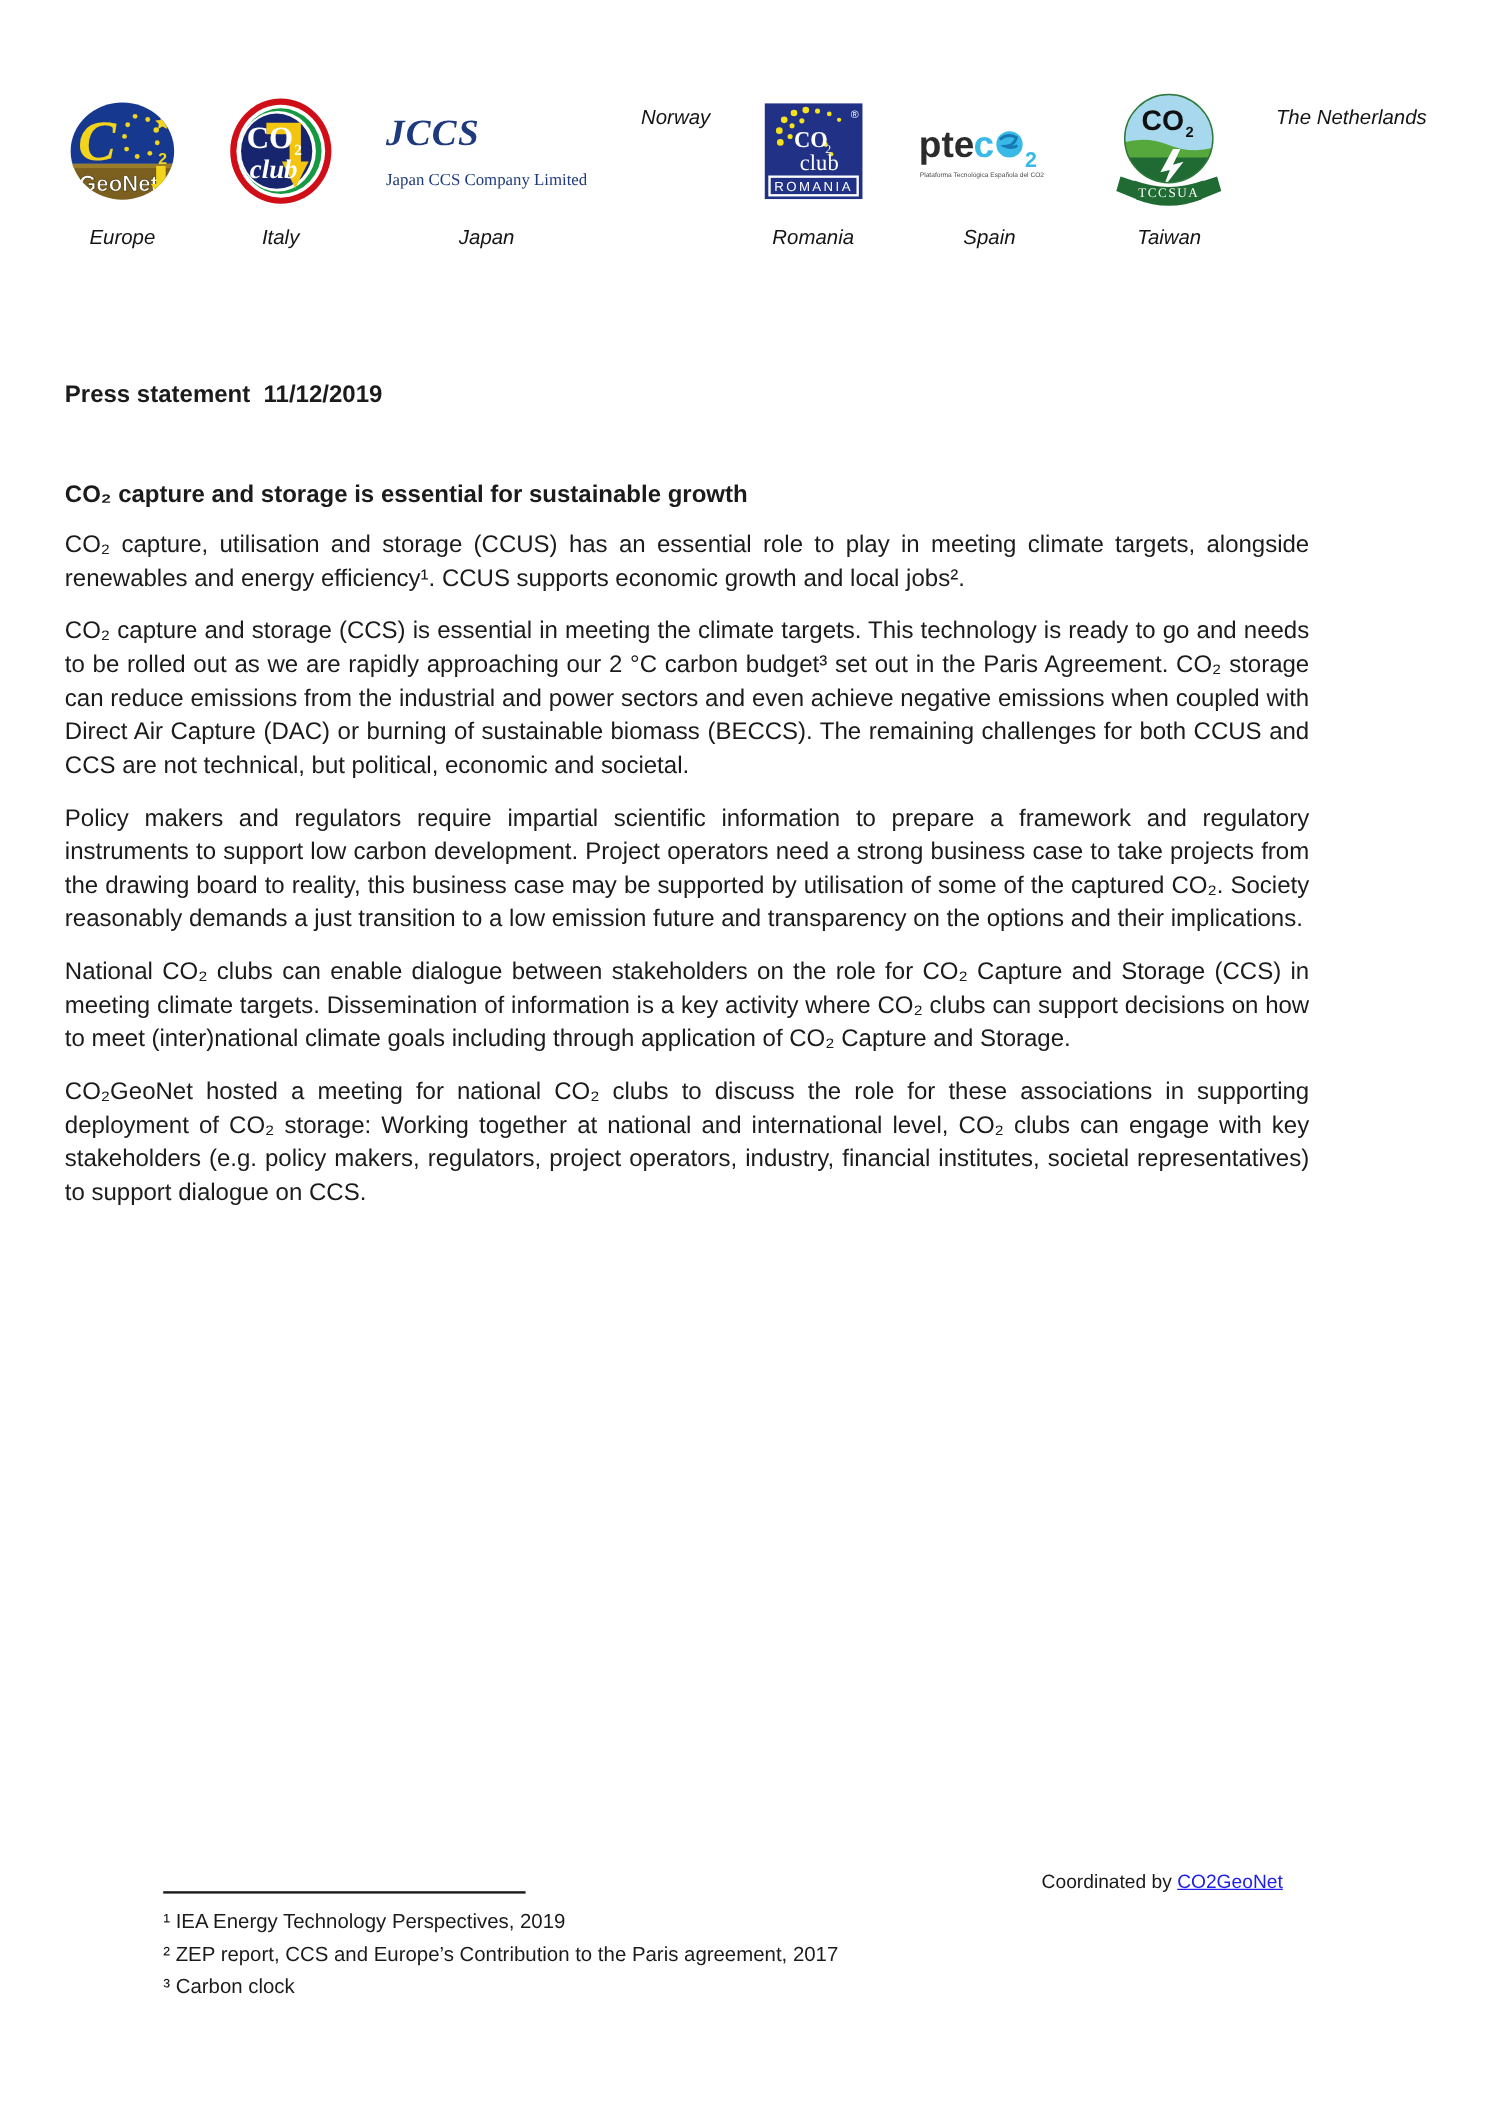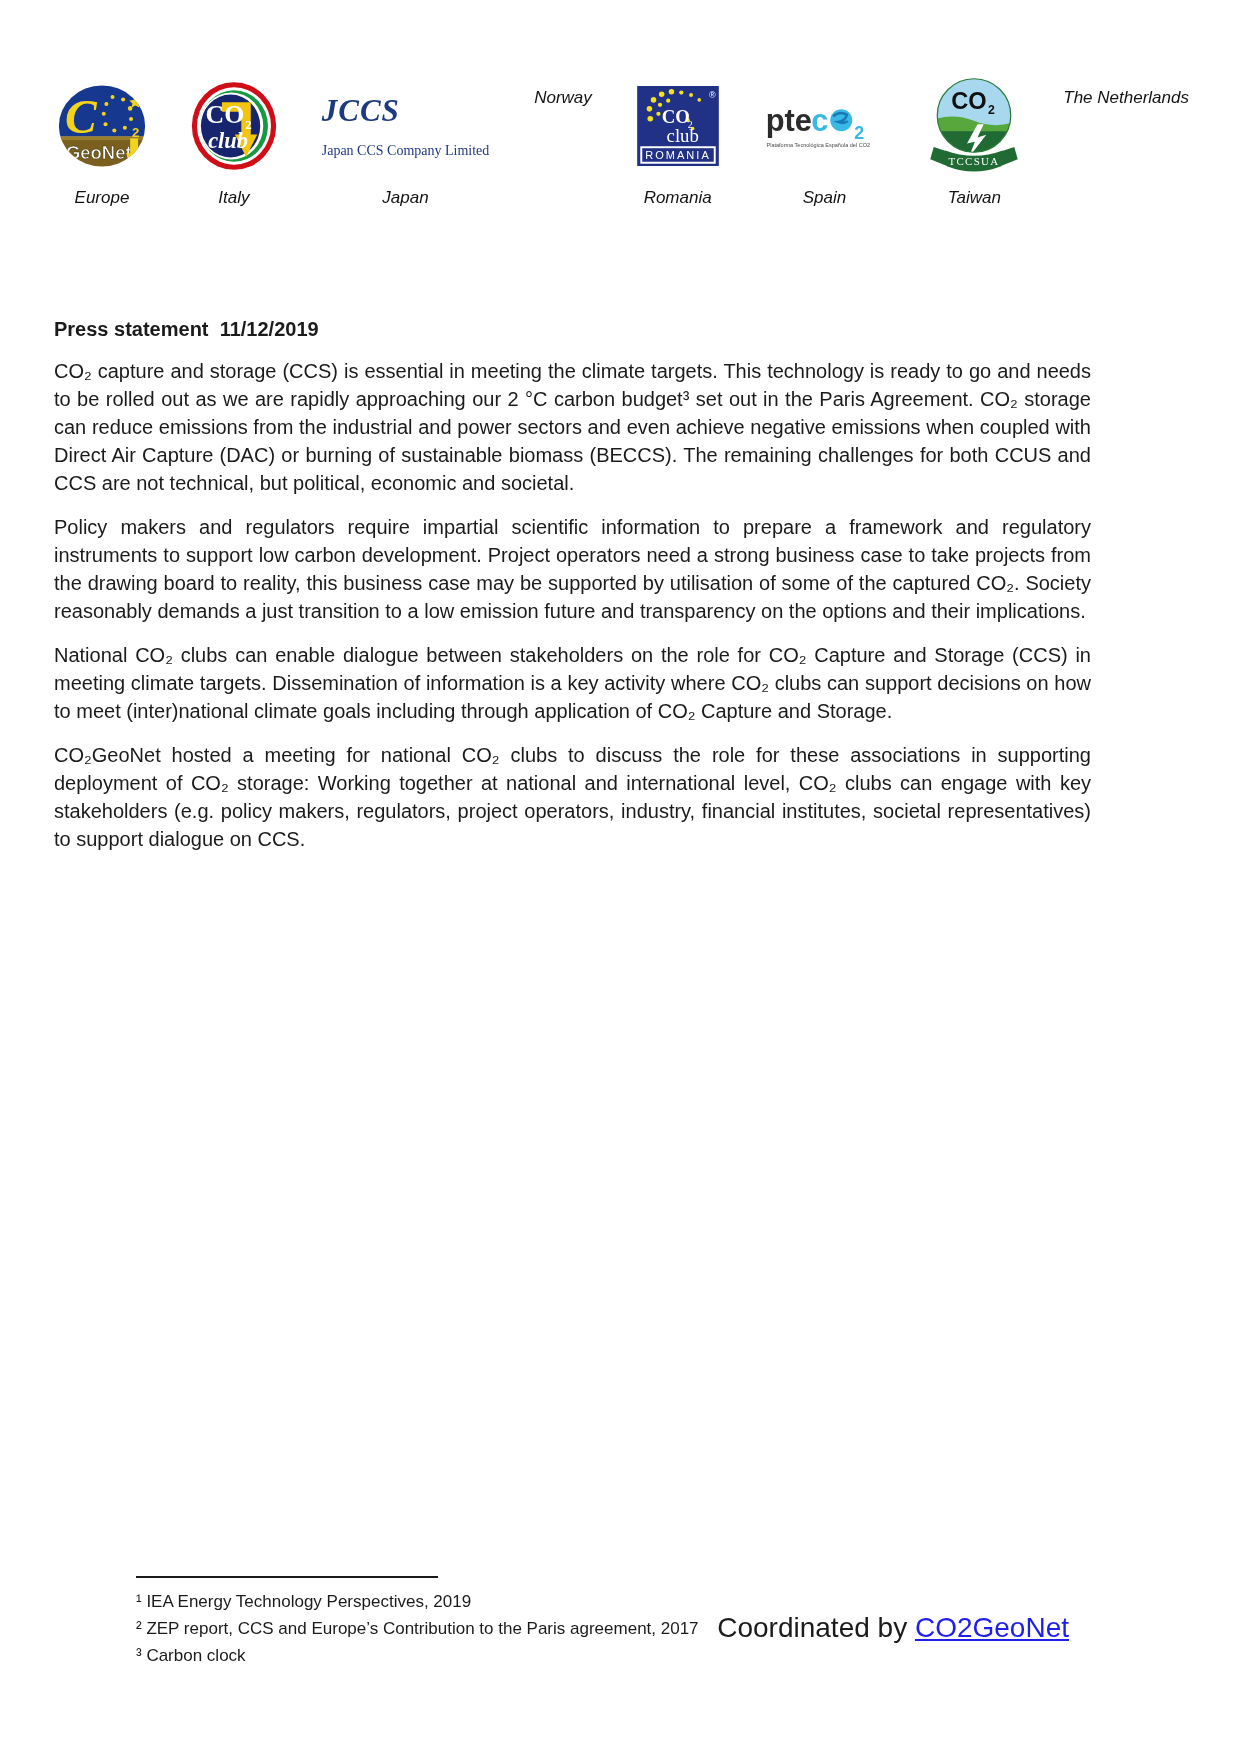--- a/index.html
+++ b/index.html
@@ -50,22 +50,22 @@
     line-height:28px;
     text-align:justify;
   }
   
   .footnotes{position:absolute;left:136px;top:1576px;width:760px;}
   .fn-rule{width:302px;border-top:2px solid #1b1b1b;margin-bottom:10px;}
   .footnote{font-size:17px;line-height:27px;}
   
   .footer-credit{
     position:absolute;
-    top:1612px;right:172px;
-    font-size:28px;
+    top:1560px;right:172px;
+    font-size:16px;
   }
   .footer-link{color:#1f1fe8;text-decoration:underline;cursor:pointer;}
   svg text{user-select:none;}
 </style>
 </head>
 <body>
 
 <div class="page">
 
   <div class="logo-strip">
@@ -208,20 +208,22 @@
     </div>
 
     <div class="logo-col">
       <div class="country-label">The Netherlands</div>
     </div>
 
   </div>
 
   <div class="content">
     <div class="press-statement">Press statement  11/12/2019</div>
+    <div class="doc-title">CO₂ capture and storage is essential for sustainable growth</div>
+    <p>CO₂ capture, utilisation and storage (CCUS) has an essential role to play in meeting climate targets, alongside renewables and energy efficiency¹. CCUS supports economic growth and local jobs².</p>
     <p>CO₂ capture and storage (CCS) is essential in meeting the climate targets. This technology is ready to go and needs to be rolled out as we are rapidly approaching our 2 °C carbon budget³ set out in the Paris Agreement. CO₂ storage can reduce emissions from the industrial and power sectors and even achieve negative emissions when coupled with Direct Air Capture (DAC) or burning of sustainable biomass (BECCS). The remaining challenges for both CCUS and CCS are not technical, but political, economic and societal.</p>
     <p>Policy makers and regulators require impartial scientific information to prepare a framework and regulatory instruments to support low carbon development. Project operators need a strong business case to take projects from the drawing board to reality, this business case may be supported by utilisation of some of the captured CO₂. Society reasonably demands a just transition to a low emission future and transparency on the options and their implications.</p>
     <p>National CO₂ clubs can enable dialogue between stakeholders on the role for CO₂ Capture and Storage (CCS) in meeting climate targets. Dissemination of information is a key activity where CO₂ clubs can support decisions on how to meet (inter)national climate goals including through application of CO₂ Capture and Storage.</p>
     <p>CO₂GeoNet hosted a meeting for national CO₂ clubs to discuss the role for these associations in supporting deployment of CO₂ storage: Working together at national and international level, CO₂ clubs can engage with key stakeholders (e.g. policy makers, regulators, project operators, industry, financial institutes, societal representatives) to support dialogue on CCS.</p>
   </div>
 
   <div class="footnotes">
     <div class="fn-rule"></div>
     <div class="footnote">¹ IEA Energy Technology Perspectives, 2019</div>
     <div class="footnote">² ZEP report, CCS and Europe’s Contribution to the Paris agreement, 2017</div>

